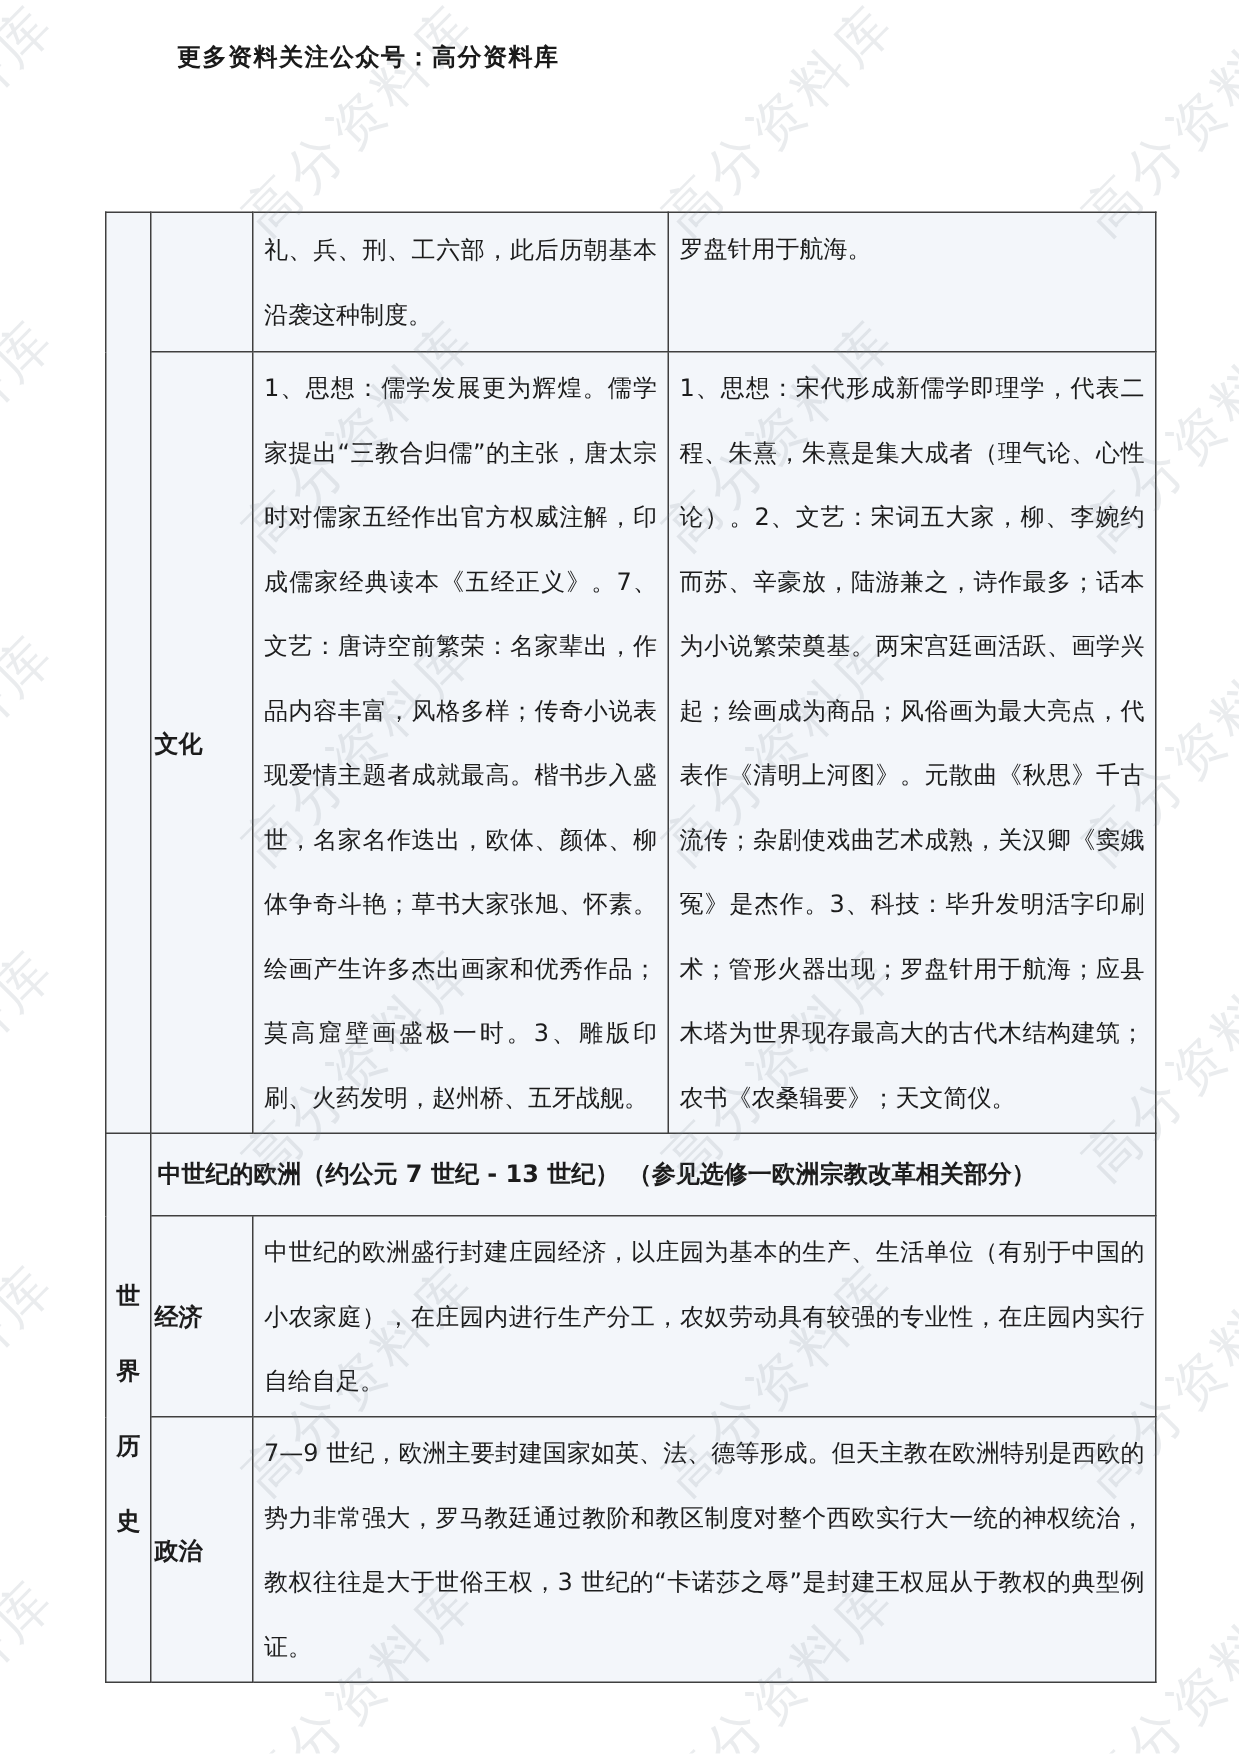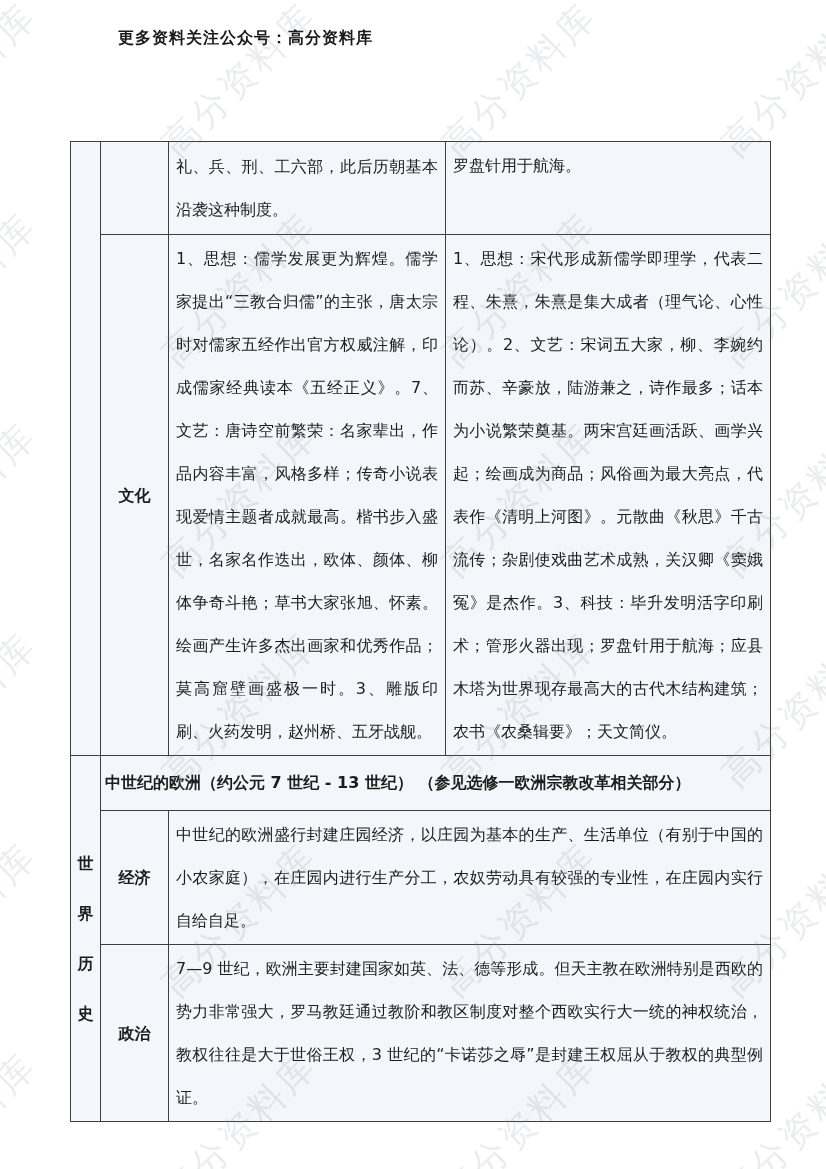--- a/index.html
+++ b/index.html
@@ -27,21 +27,21 @@
   .doc-table td {
     border:1px solid #3f3f3f;
     background:#f3f6fa;
     vertical-align:middle;
     font-size:16px;
     line-height:43px;
     padding:2px 7px;
   }
   td.body-text { text-align:justify; }
   td.label-cell {
-    text-align:center; font-weight:bold; padding:0 2px;
+    text-align:left; font-weight:bold; padding:0 2px;
   }
   td.section-header-cell {
     font-weight:bold; font-size:16px;
     line-height:20px; padding:6px 4px;
   }
   td.side-label-cell { padding:0; }
   .side-label-stack {
     display:flex; flex-direction:column; align-items:center; justify-content:center;
     height:345px; font-weight:bold; font-size:16px; line-height:50px;
   }

